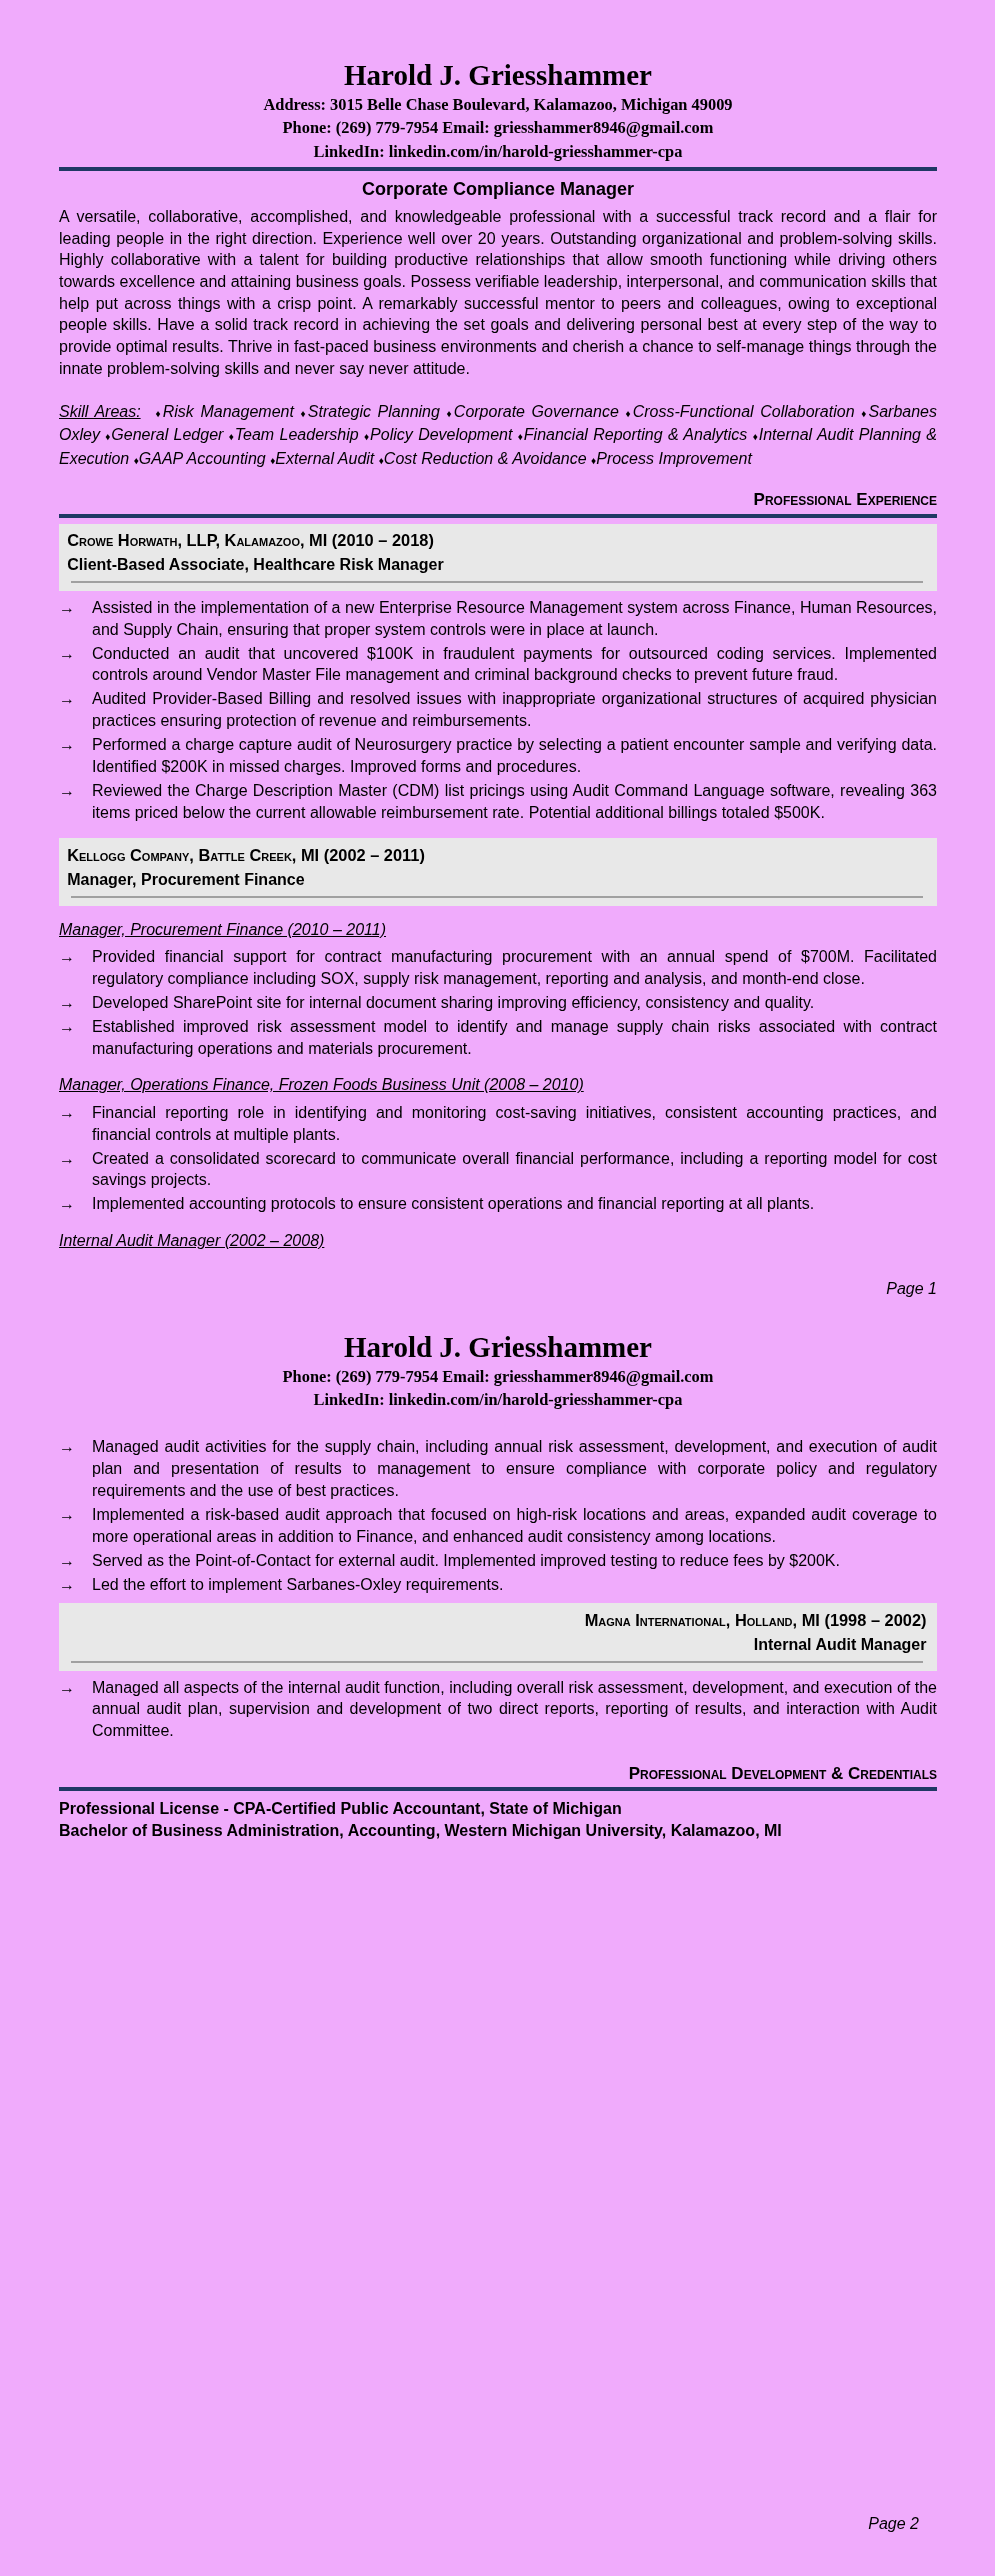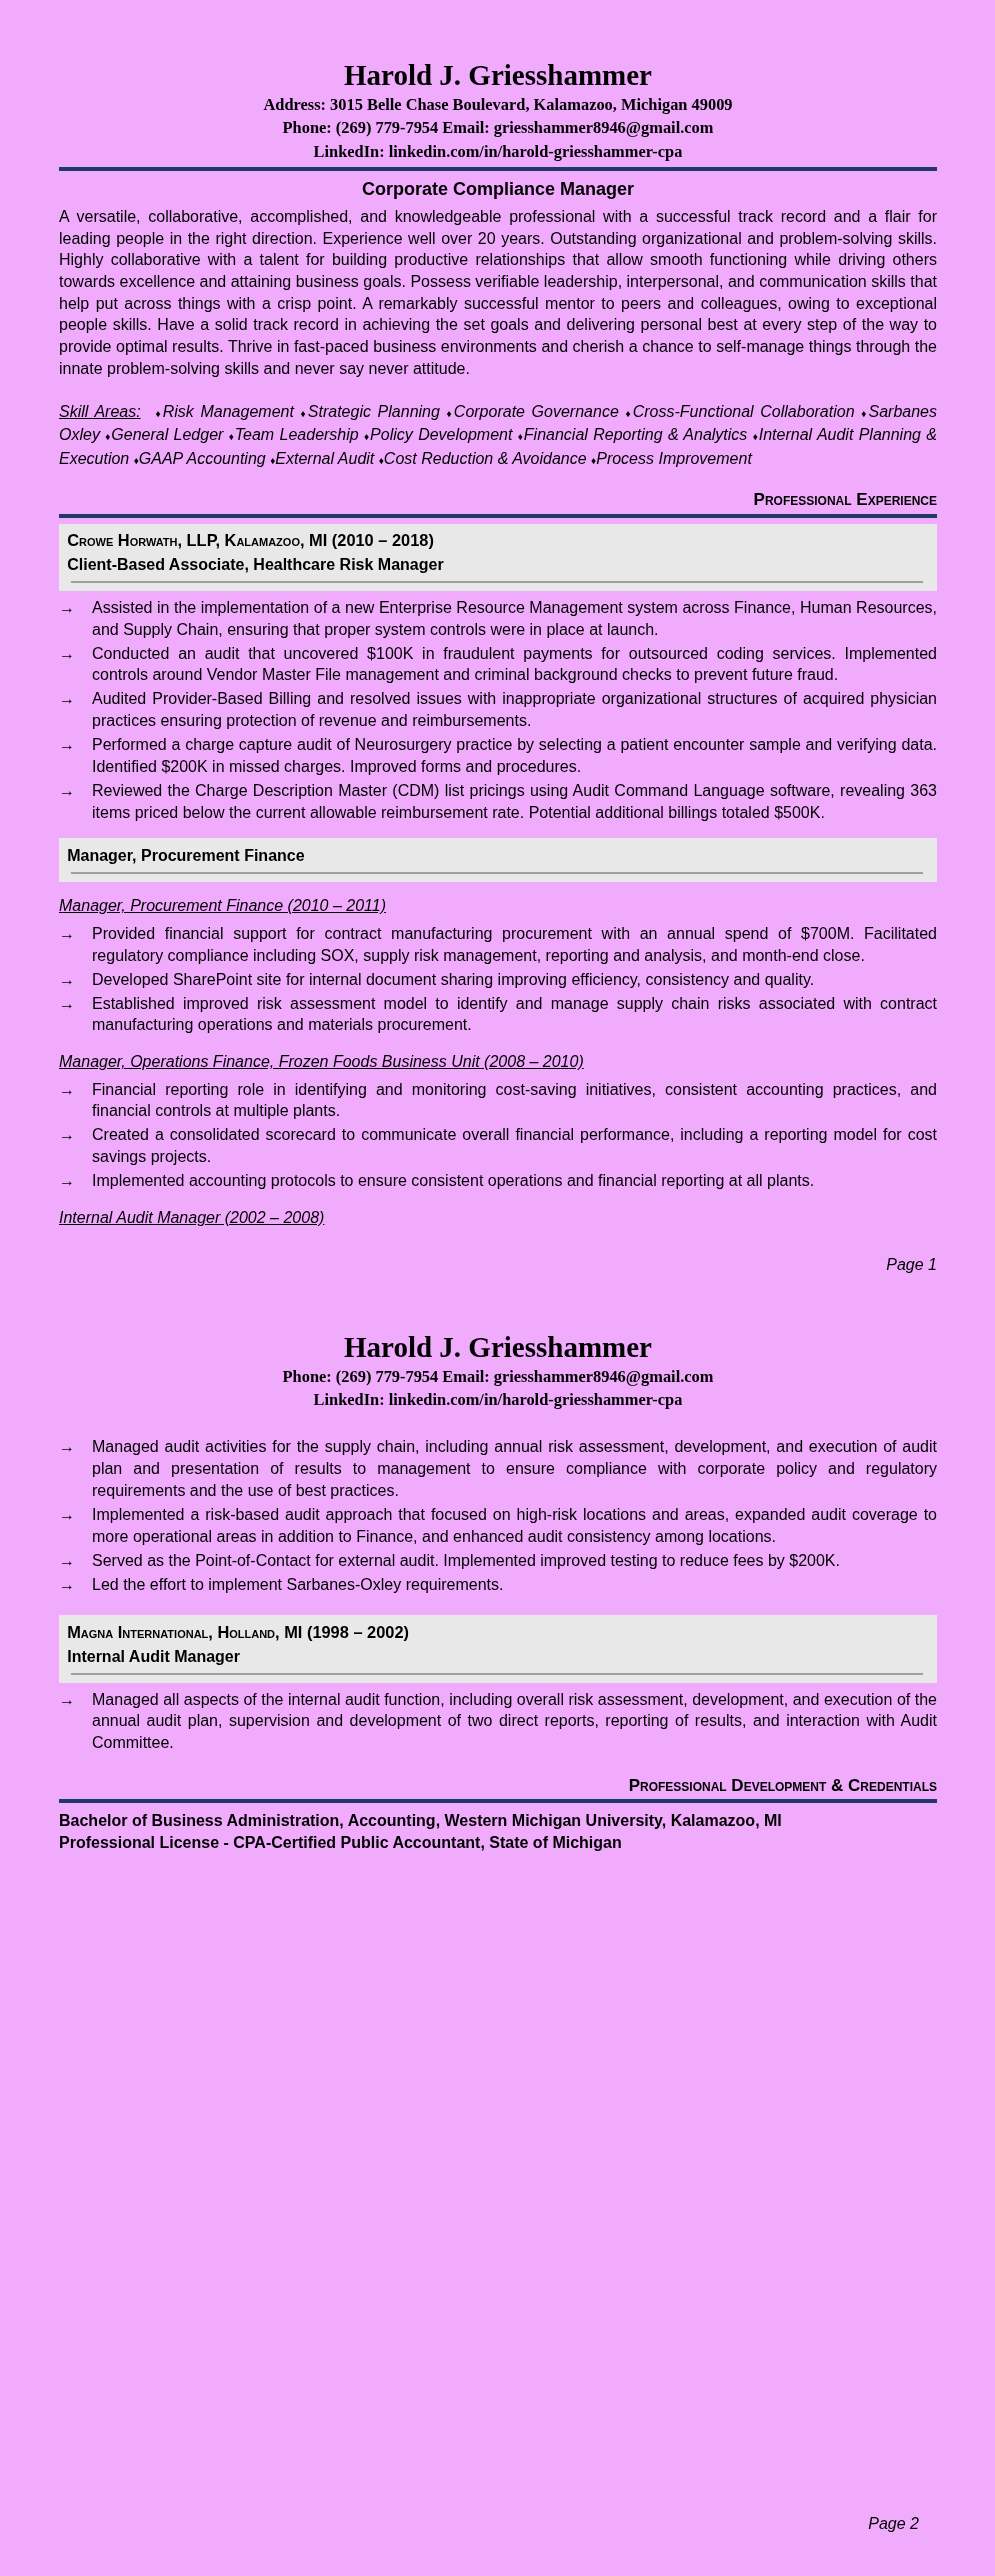--- a/index.html
+++ b/index.html
@@ -98,21 +98,21 @@
   }
   .footer2 {
     position:absolute;
     right:76px;
     top:2513px;
     font-style:italic;
     line-height:21.7px;
   }
 
   .p2 .bullets.cont { margin-top:24.6px; }
-  .company-box.magna { margin-top:20px; }
+  .company-box.magna { margin-top:8px;text-align:right; }
   .cred-heading { margin-top:21px; }
   .cred-lines { font-weight:bold; line-height:22px; margin-top:7px; }
 </style>
 </head>
 <body>
 
 <div class="sheet">
 
   <div class="flow p1">
 
@@ -191,20 +191,21 @@
           <span class="bullet-text">Performed a charge capture audit of Neurosurgery practice by selecting a patient encounter sample and verifying data. Identified $200K in missed charges. Improved forms and procedures.</span>
         </div>
 
         <div class="bullet">
           <span class="arrow">→</span>
           <span class="bullet-text">Reviewed the Charge Description Master (CDM) list pricings using Audit Command Language software, revealing 363 items priced below the current allowable reimbursement rate. Potential additional billings totaled $500K.</span>
         </div>
        </div>
 
     <div class="company-box mt">
+      <div class="company-name">Kellogg Company, Battle Creek, MI (2002 – 2011)</div>
       <div class="company-role">Manager, Procurement Finance</div>
       <div class="box-shadow-line"></div>
     </div>
 
     <div class="subrole-heading first">Manager, Procurement Finance (2010 – 2011)</div>
     <div class="bullets">
 
         <div class="bullet">
           <span class="arrow">→</span>
           <span class="bullet-text">Provided financial support for contract manufacturing procurement with an annual spend of $700M. Facilitated regulatory compliance including SOX, supply risk management, reporting and analysis, and month-end close.</span>
@@ -286,21 +287,21 @@
           <span class="arrow">→</span>
           <span class="bullet-text">Managed all aspects of the internal audit function, including overall risk assessment, development, and execution of the annual audit plan, supervision and development of two direct reports, reporting of results, and interaction with Audit Committee.</span>
         </div>
        </div>
 
     <div class="section-heading cred-heading rule-follows">Professional Development &amp; Credentials</div>
     <div class="rule"></div>
 
     <div class="cred-lines">
 
+        <div>Professional License - CPA-Certified Public Accountant, State of Michigan</div>
+
         <div>Bachelor of Business Administration, Accounting, Western Michigan University, Kalamazoo, MI</div>
-
-        <div>Professional License - CPA-Certified Public Accountant, State of Michigan</div>
        </div>
   </div>
 
   <div class="footer2">Page 2</div>
 </div>
 
 
 </body></html>

